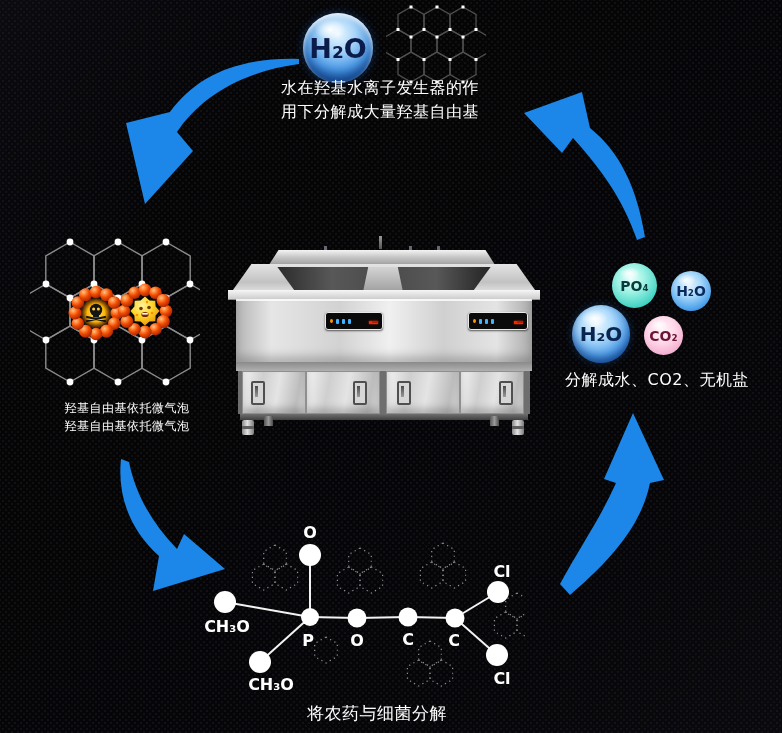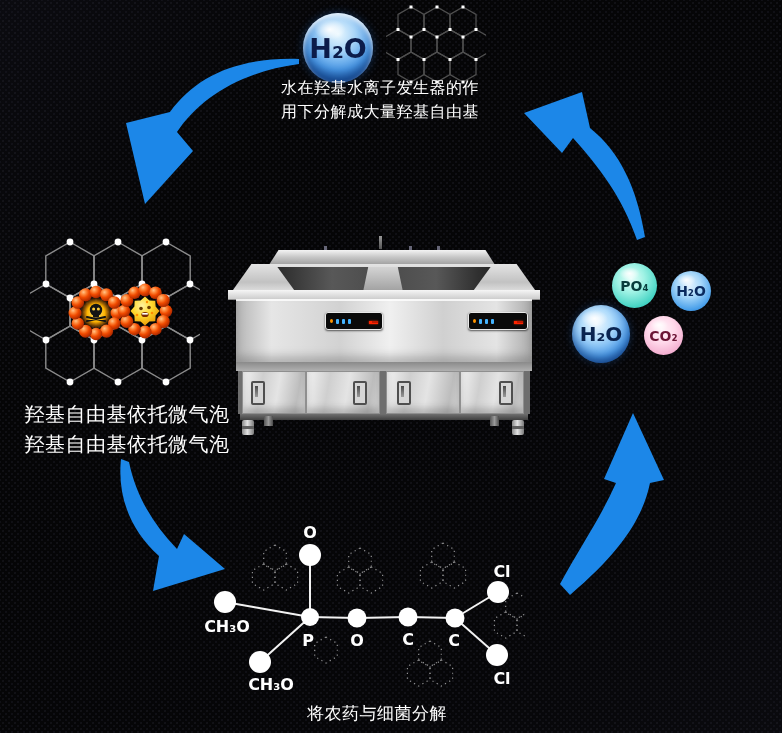--- a/index.html
+++ b/index.html
@@ -237,21 +237,21 @@
         <circle cx="15.8" cy="44.5" r="6.5"></circle>
       <circle cx="13" cy="34" r="6.2"></circle>
         <circle cx="15.8" cy="23.5" r="6.5"></circle>
         <circle cx="23.5" cy="15.8" r="6.2"></circle>
       <circle cx="34" cy="13" r="6.5"></circle>
         <circle cx="44.5" cy="15.8" r="6.3"></circle>
         <circle cx="52.2" cy="23.5" r="6.6"></circle>
     </g>
   </svg>
 
-  <div class="abs caption" style="left:22px;top:399px;width:210px;font-size:20px;">
+  <div class="abs caption" style="left:22px;top:399px;width:210px;font-size:12px;">
     <div>羟基自由基依托微气泡</div>
     <div>羟基自由基依托微气泡</div>
   </div>
 
   <div class="abs machine">
     <div class="m-antenna"></div>
     <div class="m-tick" style="left:96px"></div>
     <div class="m-tick" style="left:181px"></div>
     <div class="m-tick" style="left:209px"></div>
     <div class="m-backsplash"></div>
@@ -319,20 +319,21 @@
   </div>
   <div class="bubble b-h2o-s">
     <span>H₂O</span>
   </div>
   <div class="bubble b-h2o-l">
     <span>H₂O</span>
   </div>
   <div class="bubble b-co2">
     <span>CO₂</span>
   </div>
+  <div class="abs caption" style="left:557px;top:368px;width:200px;font-size:16px;">分解成水、CO2、无机盐</div>
 
   <svg class="abs" style="left:195px;top:518px" width="330" height="185" viewBox="0 0 330 185">
     <defs>
       <polygon id="dothex" points="0,-13 11.3,-6.5 11.3,6.5 0,13 -11.3,6.5 -11.3,-6.5" fill="none" stroke="#fff" stroke-width="1.2" stroke-dasharray="1.2,3.6"></polygon>
       <g id="dotcluster">
         <use href="#dothex" x="0" y="-12"></use>
           <use href="#dothex" x="-11.3" y="7"></use>
           <use href="#dothex" x="11.3" y="7"></use>
       </g>
     </defs>

